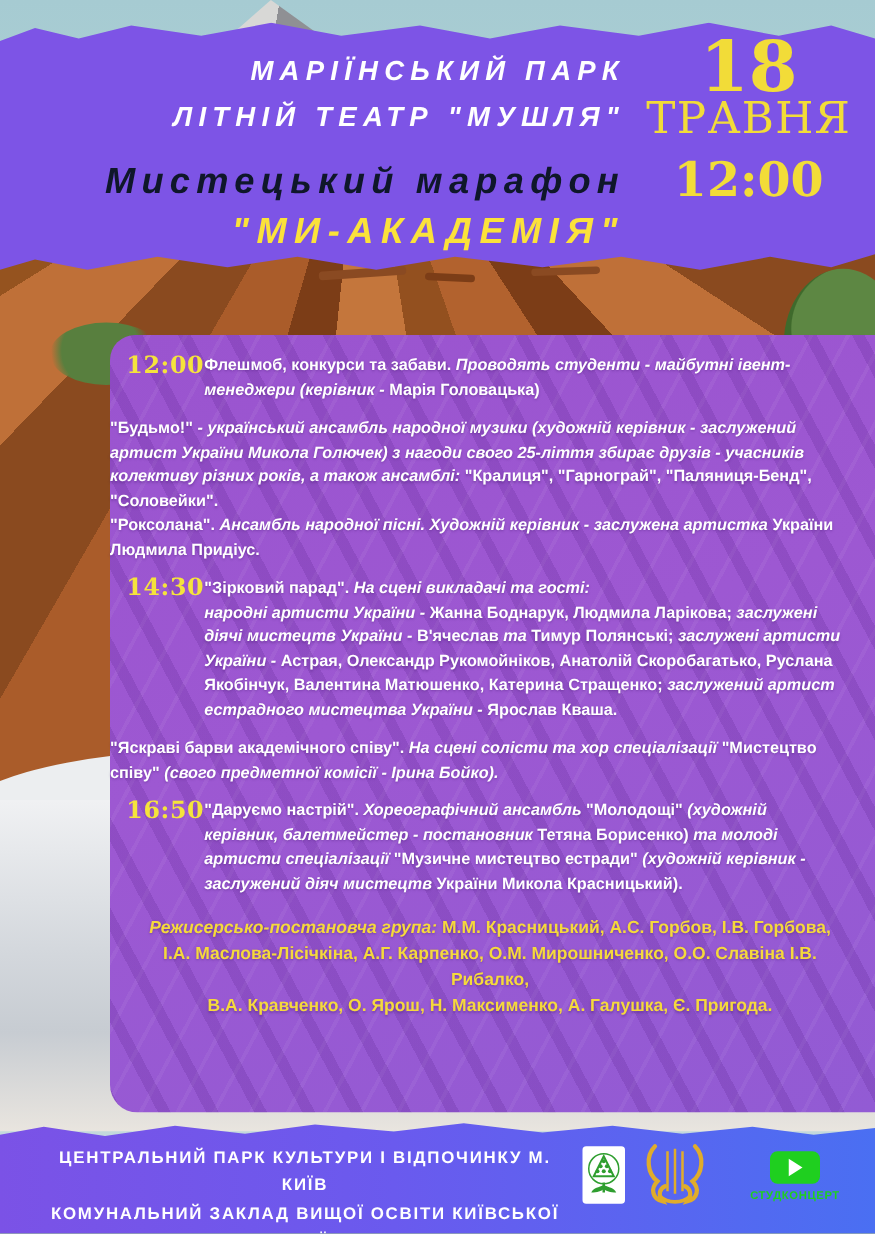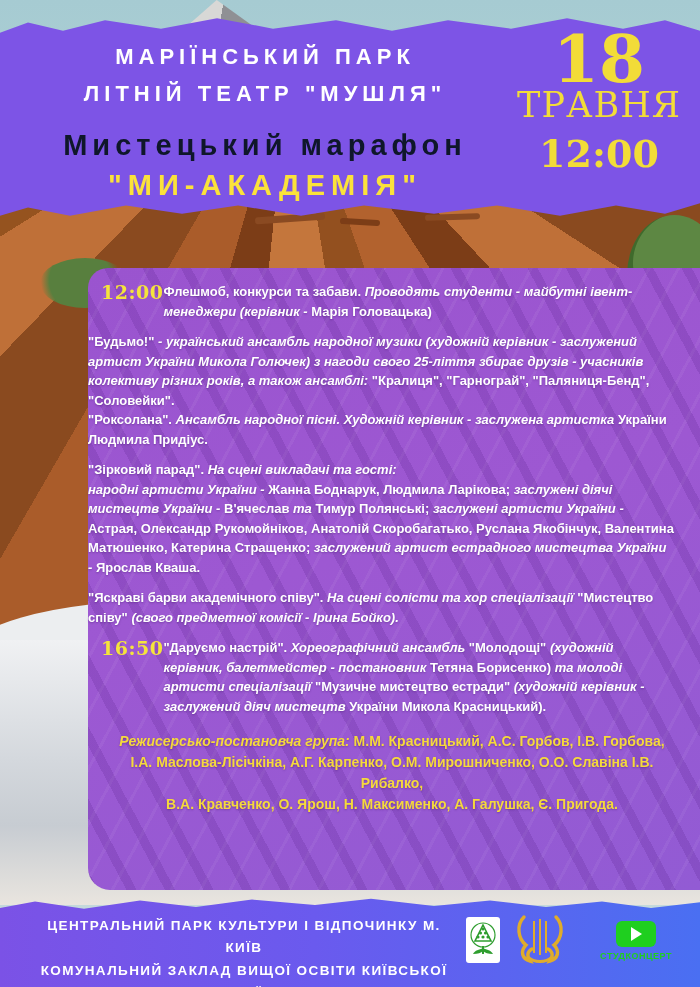--- a/index.html
+++ b/index.html
@@ -29,27 +29,27 @@
     background:radial-gradient(circle at 45% 45%,#587f3e 0 55%,transparent 70%);}
   .streak{position:absolute;background:#8a4a22;border-radius:3px;}
   .streak.s1{left:255px;top:215px;width:70px;height:7px;transform:rotate(-4deg);}
   .streak.s2{left:340px;top:219px;width:40px;height:6px;transform:rotate(3deg);background:#7c3d17;}
   .streak.s3{left:425px;top:214px;width:55px;height:6px;transform:rotate(-2deg);}
 
   
   .header-band{position:absolute;left:0;top:12px;width:100%;height:208px;background:#7d54e6;
     clip-path:polygon(0 10%,4% 5%,9% 9%,15% 4%,23% 8%,31% 3%,39% 8%,48% 4%,56% 9%,64% 4%,73% 8%,81% 3%,89% 8%,95% 4%,100% 9%,
       100% 92%,95% 97%,88% 93%,80% 98%,71% 93%,62% 97%,52% 93%,43% 98%,34% 93%,26% 97%,18% 93%,10% 98%,4% 94%,0 98%);}
-  .hdr-left{position:absolute;left:30px;top:26px;width:470px;text-align:center;color:#fff;}
+  .hdr-left{position:absolute;left:30px;top:26px;width:470px;text-align:right;color:#fff;font-style:italic;}
   .hdr-line{font-weight:bold;font-size:22px;letter-spacing:5px;line-height:1.7;}
   .hdr-title{color:#0f172a;font-weight:bold;font-size:29px;letter-spacing:5px;line-height:1.25;margin-top:14px;}
   .hdr-title2{color:#fbe23a;font-weight:bold;font-size:29px;letter-spacing:6px;line-height:1.25;margin-top:4px;}
   .hdr-date{position:absolute;left:508px;top:14px;width:182px;text-align:center;color:#f2dc38;
     font-family:"DejaVu Serif","Liberation Serif",serif;}
-  .date-day{font-size:66px;font-weight:bold;line-height:1.0;}
+  .date-day{font-size:56px;font-weight:bold;line-height:1.0;}
   .date-month{font-size:35px;letter-spacing:1px;line-height:1.0;margin-top:-4px;}
   .date-time{font-size:38px;font-weight:bold;line-height:1.0;margin-top:12px;}
 
   
   .panel{position:absolute;left:88px;top:268px;right:0;bottom:97px;
     background:
       repeating-linear-gradient(62deg,rgba(80,25,130,0.18) 0 9px,rgba(0,0,0,0) 9px 34px),
       repeating-linear-gradient(118deg,rgba(255,255,255,0.05) 0 3px,rgba(0,0,0,0) 3px 26px),
       linear-gradient(160deg,#9a54cf 0%,#9d58d2 45%,#925bd4 100%);
     border-radius:20px 0 0 22px;
@@ -116,20 +116,21 @@
     <div class="row">
       <div class="time">12:00</div>
       <div class="desc"><span>Флешмоб, конкурси та забави. </span><span class="it">Проводять студенти - майбутні івент-менеджери (керівник - </span><span>Марія Головацька)</span></div>
     </div>
 
     <div class="row">
       <div class="desc"><span>"Будьмо!" </span><span class="it">- український ансамбль народної музики (художній керівник - заслужений артист України Микола Голючек) з нагоди свого 25-ліття збирає друзів - учасників колективу різних років, а також ансамблі: </span><span>"Кралиця", "Гарнограй", "Паляниця-Бенд", "Соловейки".</span><br><span>"Роксолана". </span><span class="it">Ансамбль народної пісні. Художній керівник - заслужена артистка </span><span>України Людмила Придіус.</span></div>
     </div>
 
     <div class="row">
+      <div class="time">14:30</div>
       <div class="desc"><span>"Зірковий парад". </span><span class="it">На сцені викладачі та гості:</span><br><span class="it">народні артисти України - </span><span>Жанна Боднарук, Людмила Ларікова;  </span><span class="it">заслужені діячі мистецтв України - </span><span>В'ячеслав </span><span class="it">та </span><span>Тимур Полянські;  </span><span class="it">заслужені артисти України - </span><span>Астрая, Олександр Рукомойніков, Анатолій Скоробагатько, Руслана Якобінчук, Валентина Матюшенко, Катерина Стращенко;  </span><span class="it">заслужений артист естрадного мистецтва України - </span><span>Ярослав Кваша.</span></div>
     </div>
 
 
     <div class="row">
       <div class="desc"><span>"Яскраві барви академічного співу". </span><span class="it">На сцені солісти та хор спеціалізації </span><span>"Мистецтво співу" </span><span class="it">(свого предметної комісії - Ірина Бойко).</span></div>
     </div>
 
     <div class="row">
       <div class="time">16:50</div>

